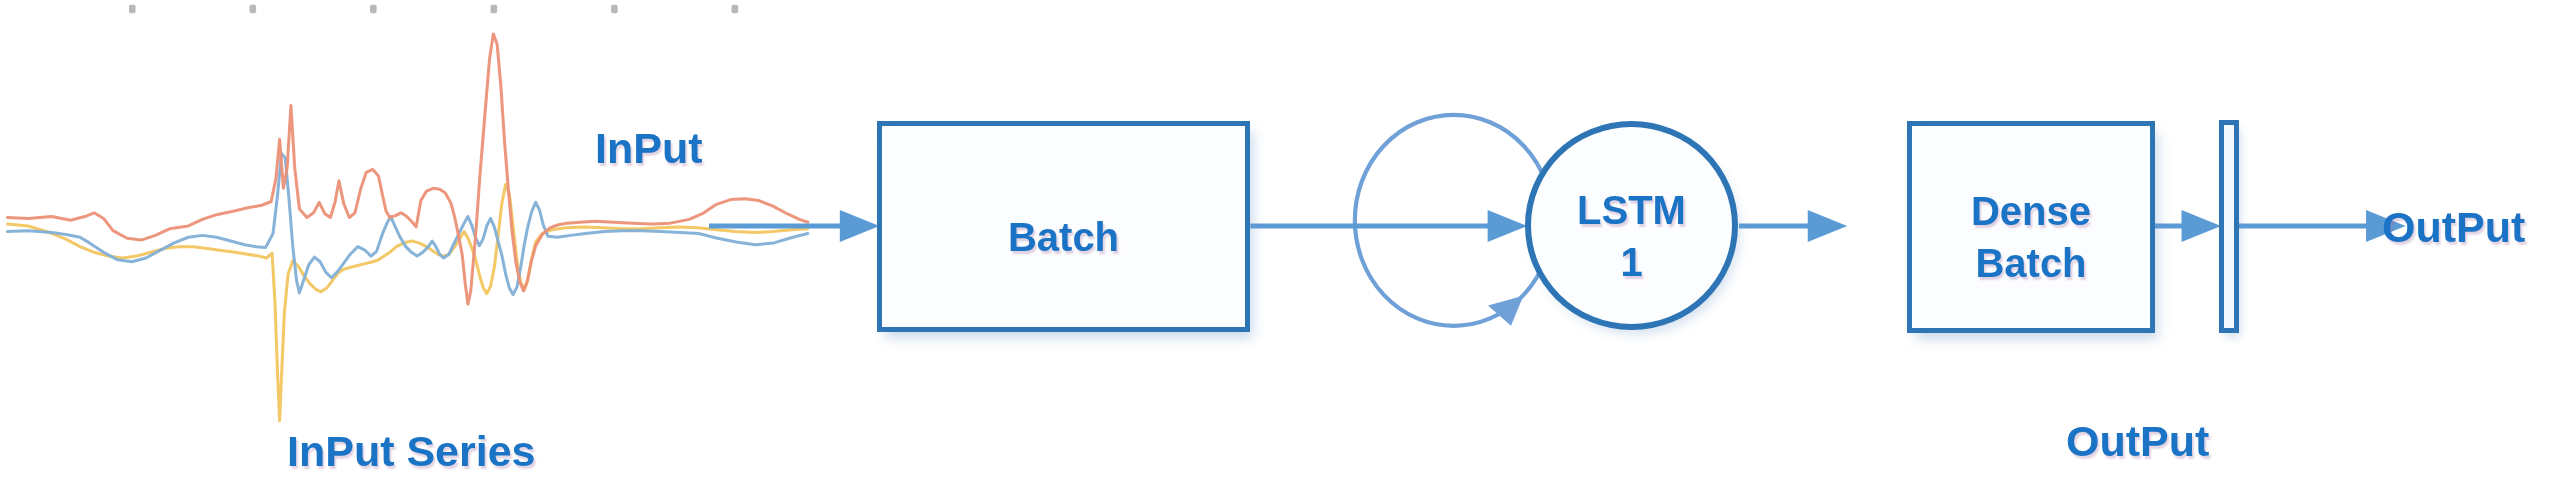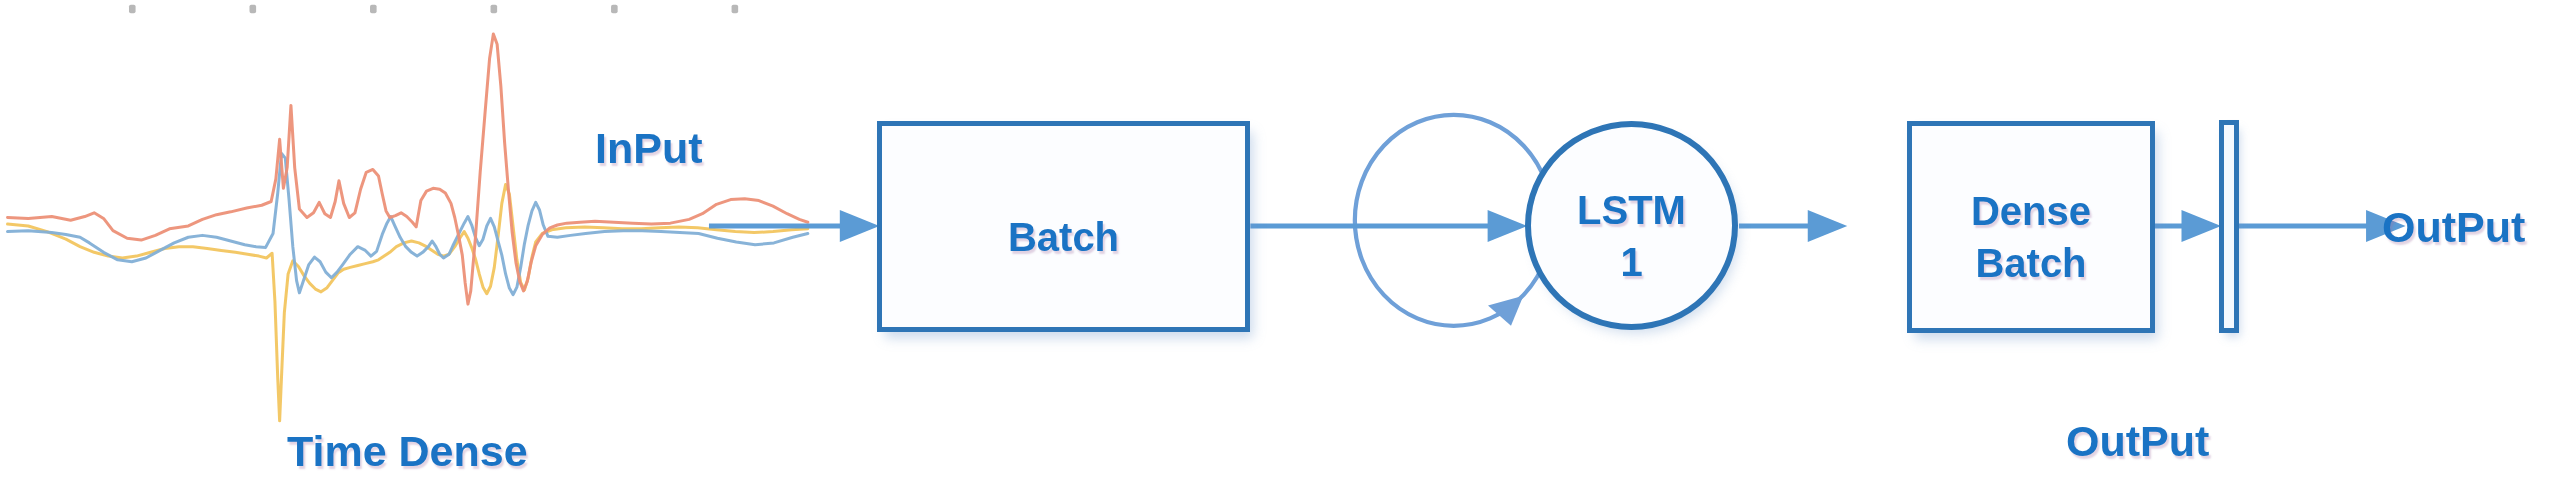--- a/index.html
+++ b/index.html
@@ -118,17 +118,17 @@
       <div>Batch</div>
     </div>
   </div>
 
   <div class="node-bar" style="left:2219px;top:120px;width:20px;height:213px;"></div>
 
   <div class="outer-label" style="left:595px;top:124px;width:207px;">InPut</div>
 
   <div class="outer-label" style="left:2382px;top:203px;width:207px;">OutPut</div>
 
-  <div class="outer-label" style="left:287px;top:427px;width:301px;">Time Dense</div>
+  <div class="outer-label" style="left:287px;top:427px;width:301px;">InPut Series</div>
 
   <div class="outer-label" style="left:2066px;top:417px;width:301px;">OutPut</div>
 </div>
 
 
 </body></html>

